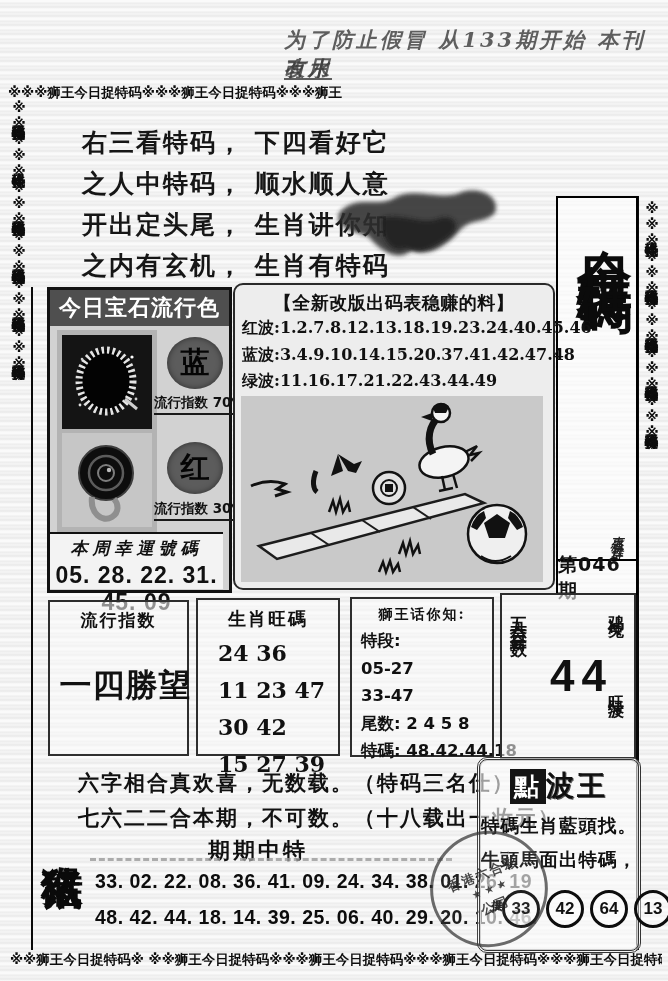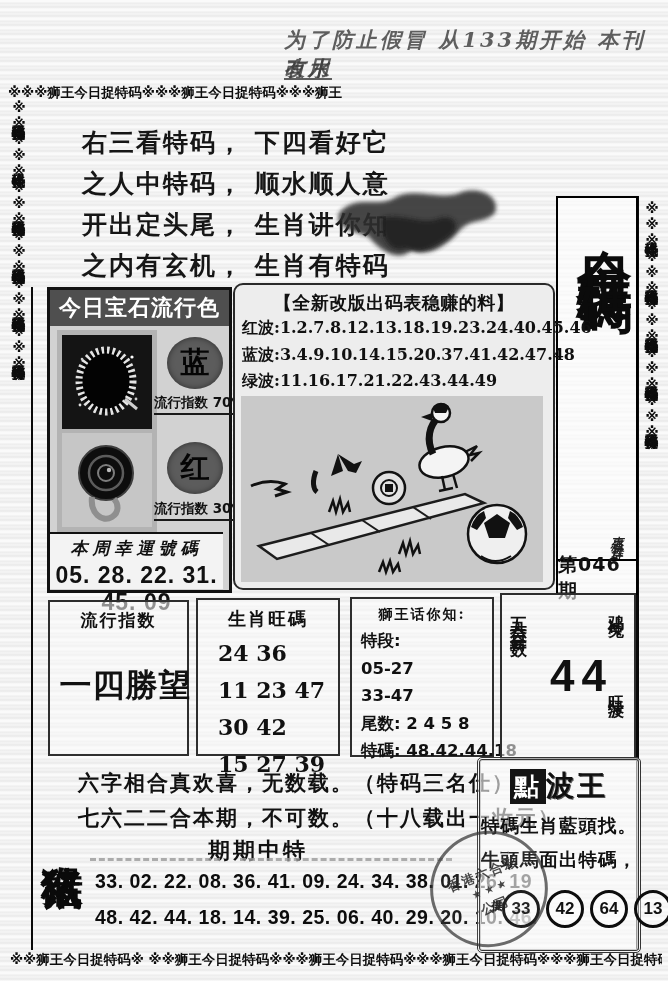--- a/index.html
+++ b/index.html
@@ -77,21 +77,21 @@
   .numrow{font-family:"Liberation Sans",sans-serif;font-weight:bold;font-size:19.5px;
     letter-spacing:.5px;white-space:nowrap;color:#0c0c0c;}
   
   .stamp{border:3px solid rgba(45,45,45,.7);border-radius:50%;
     transform:rotate(-22deg);display:flex;flex-direction:column;align-items:center;
     justify-content:center;color:rgba(40,40,40,.85);z-index:6;background:rgba(255,255,255,.08);}
   .stamp div{line-height:17px;}
   .stamp-arc{font-size:13px;font-weight:bold;letter-spacing:2px;}
   .stamp-stars{font-size:11px;}
   
-  .wkbox{border:3px double #333;border-radius:5px;background:rgba(252,252,252,.6);
+  .wkbox{border:3px double #333;border-radius:10px;background:rgba(252,252,252,.6);
     box-shadow:0 0 0 1px #cfcfcf inset;}
   .wk-title{text-align:center;margin-top:7px;letter-spacing:3px;}
   .wk-c1{display:inline-block;background:#141414;color:#fff;font-weight:900;
     font-size:25px;padding:1px 4px;font-family:"DejaVu Serif",serif;}
   .wk-c23{font-weight:900;font-size:28px;color:#101010;font-family:"DejaVu Serif",serif;
     text-shadow:1px 1px 0 #555;}
   .wk-line{font-family:"DejaVu Serif",serif;font-weight:900;font-size:18.5px;
     line-height:34px;text-align:center;letter-spacing:1px;white-space:nowrap;}
   .wk-provide{writing-mode:vertical-rl;text-orientation:upright;font-size:11px;
     font-weight:bold;letter-spacing:1px;}

